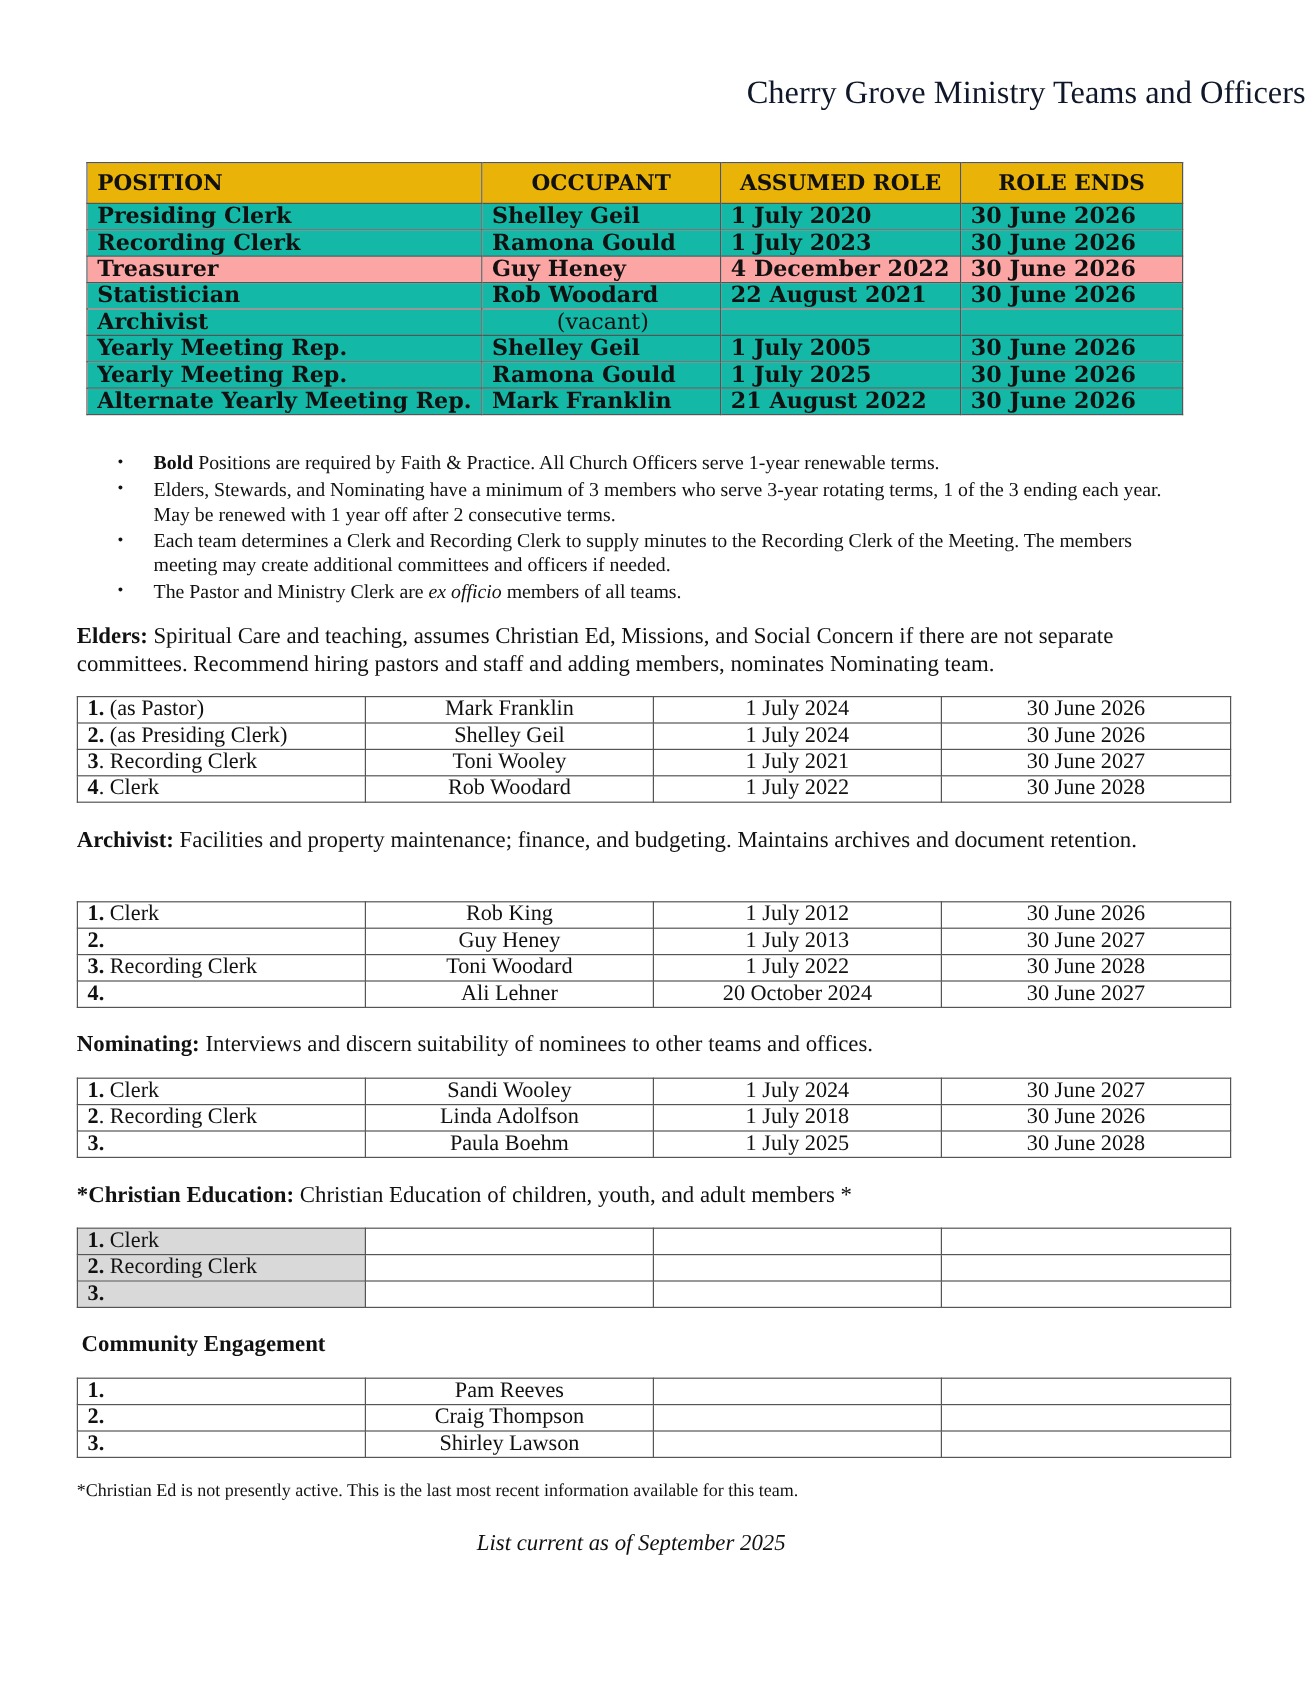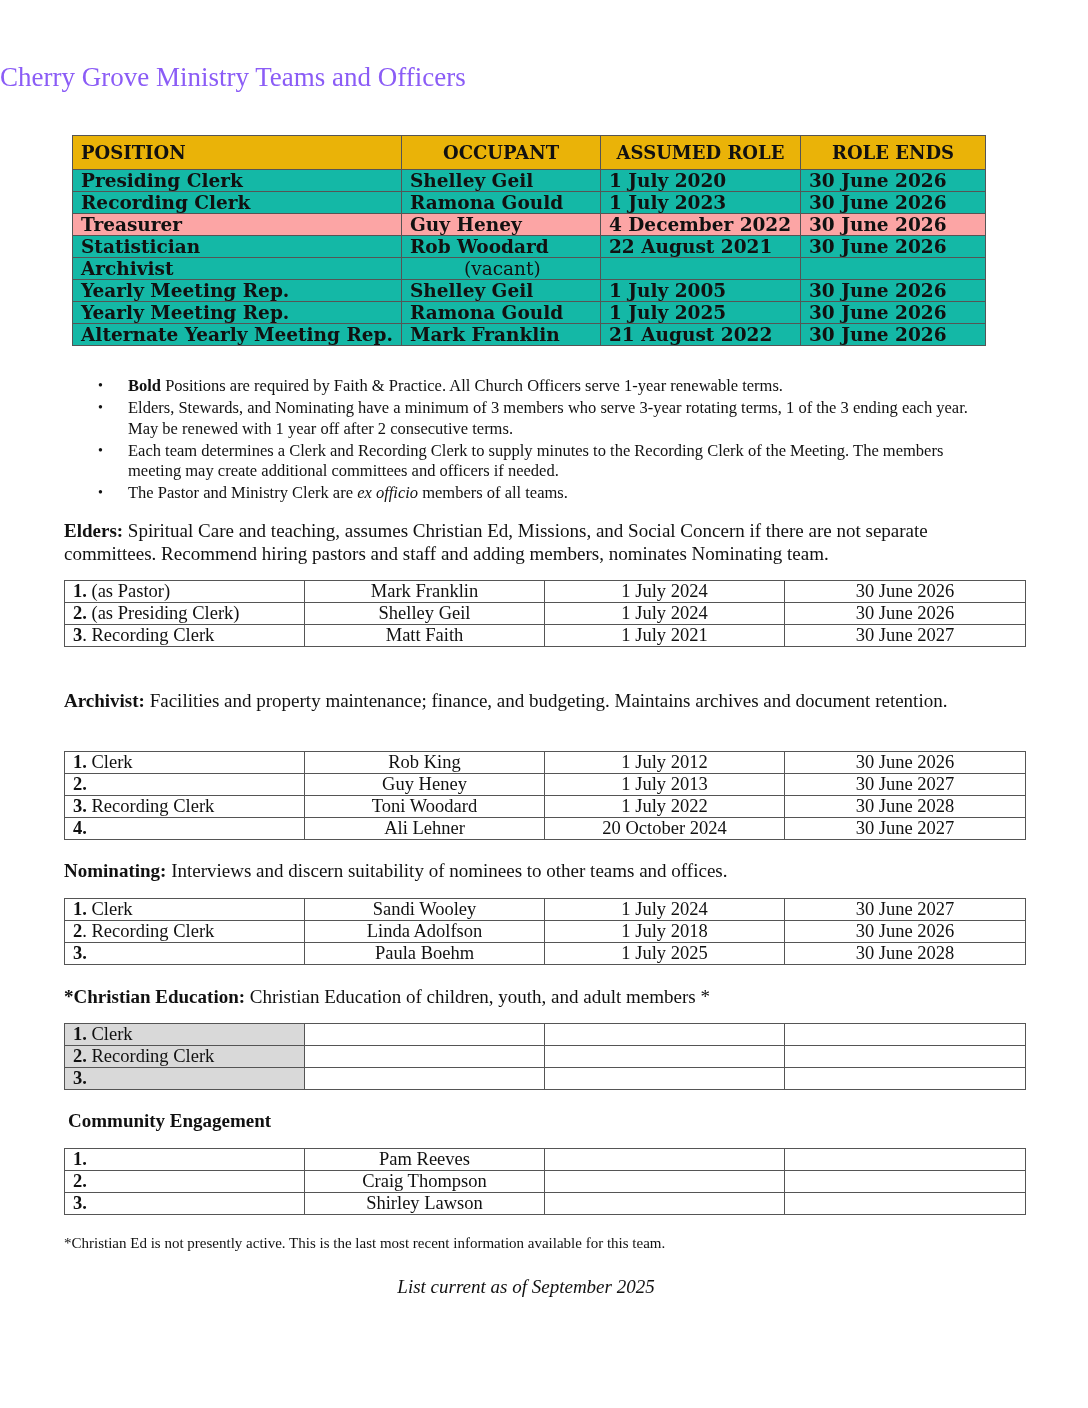--- a/index.html
+++ b/index.html
@@ -1,18 +1,18 @@
 <!DOCTYPE html>
 <html><head>
 <meta charset="utf-8">
 <style>
   html, body { margin: 0; padding: 0; background: #ffffff; }
   body { width: 1088px; height: 1408px; position: relative; font-family: "DejaVu Serif", "Liberation Serif", serif; color: #111; overflow: hidden; }
   .page { position: absolute; left: 0; top: 0; width: 1088px; height: 1408px; }
-  .title { position: absolute; top: 62px; left: 0; width: 1088px; text-align: left; font-family: "Liberation Serif", serif; font-size: 27px; color: #8b5cf6; }
+  .title { position: absolute; top: 62px; left: 0; width: 1088px; text-align: right; font-family: "Liberation Serif", serif; font-size: 27px; color: #0f172a; }
 
   table { border-collapse: collapse; table-layout: fixed; }
   td, th { border: 1.5px solid #555; padding: 0 8px; height: 21.5px; line-height: 20px; font-size: 17.5px; white-space: nowrap; overflow: hidden; }
 
   .officers { position: absolute; left: 72px; top: 135px; width: 913px; }
   .officers th { background: #eab308; font-weight: bold; height: 33px; font-size: 18px; margin-left: 31px; }
   .officers th.c0 { text-align: left; }
   .officers th:not(.c0) { text-align: center; }
   .officers td { font-weight: bold; background: #14b8a6; font-size: 18.5px; height: 21px; }
   .officers tr.white td { background: #fca5a5; }
@@ -143,23 +143,29 @@
           <td>30 June 2026</td>
         </tr>
     <tr>
           <td class="c0"><b>2.</b><span> (as Presiding Clerk)</span></td>
           <td>Shelley Geil</td>
           <td>1 July 2024</td>
           <td>30 June 2026</td>
         </tr>
     <tr>
           <td class="c0"><b>3</b><span>. Recording Clerk</span></td>
-          <td>Matt Faith</td>
+          <td>Toni Wooley</td>
           <td>1 July 2021</td>
           <td>30 June 2027</td>
+        </tr>
+    <tr>
+          <td class="c0"><b>4</b><span>. Clerk</span></td>
+          <td>Rob Woodard</td>
+          <td>1 July 2022</td>
+          <td>30 June 2028</td>
         </tr>
   </tbody>
     </table>
 
   <div class="section-head" style="top:689px">
     <b>Archivist:</b><span> Facilities and property maintenance; finance, and budgeting. Maintains archives and document retention.</span>
   </div>
   <table class="team" style="top:751px">
     <colgroup>
         <col style="width:240px">

